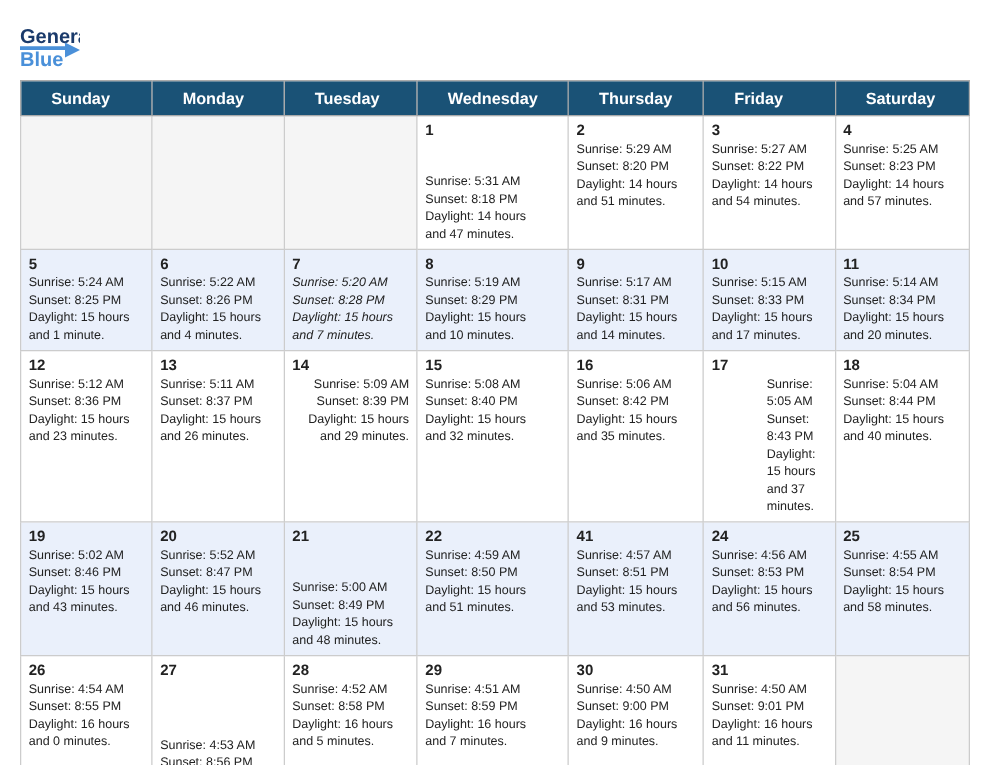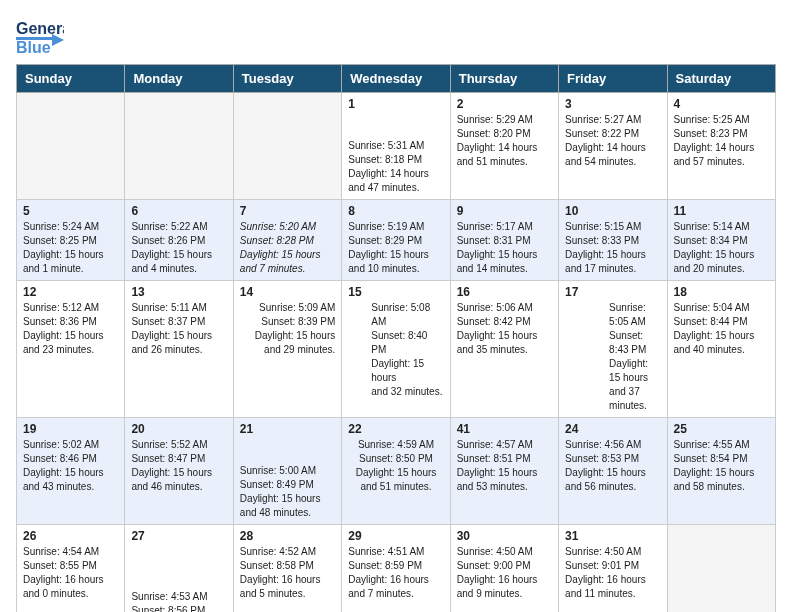--- a/index.html
+++ b/index.html
@@ -36,21 +36,21 @@
     }
     .calendar {
       width: 100%;
       border-collapse: collapse;
     }
     .calendar th {
       background-color: #1a5276;
       color: #fff;
       font-size: 13px;
       font-weight: bold;
-      padding: 6px 8px;
+      padding: 6px 24px;
       text-align: left;
       border: 1px solid #aaa;
     }
     .calendar td {
       border: 1px solid #ccc;
       vertical-align: top;
       padding: 4px 6px;
       font-size: 10.5px;
       color: #222;
       width: calc(100% / 7);
@@ -209,21 +209,21 @@
         </td>
         <td>
           <span class="day-num">14</span>
           <div class="day-info" style="white-space: pre-line; text-align: right;">Sunrise: 5:09 AM
 Sunset: 8:39 PM
 Daylight: 15 hours
 and 29 minutes.</div>
         </td>
         <td>
           <span class="day-num">15</span>
-          <div class="day-info" style="white-space: pre-line; margin-left: 23px;">Sunrise: 5:08 AM
+          <div class="day-info" style="white-space: pre-line;">Sunrise: 5:08 AM
 Sunset: 8:40 PM
 Daylight: 15 hours
 and 32 minutes.</div>
         </td>
         <td>
           <span class="day-num">16</span>
           <div class="day-info" style="white-space: pre-line;">Sunrise: 5:06 AM
 Sunset: 8:42 PM
 Daylight: 15 hours
 and 35 minutes.</div>
@@ -260,21 +260,21 @@
         </td>
         <td>
           <span class="day-num">21</span>
           <div class="day-info" style="white-space: pre-line; margin-top: 28px;">Sunrise: 5:00 AM
 Sunset: 8:49 PM
 Daylight: 15 hours
 and 48 minutes.</div>
         </td>
         <td>
           <span class="day-num">22</span>
-          <div class="day-info" style="white-space: pre-line; text-align: center;">Sunrise: 4:59 AM
+          <div class="day-info" style="white-space: pre-line;">Sunrise: 4:59 AM
 Sunset: 8:50 PM
 Daylight: 15 hours
 and 51 minutes.</div>
         </td>
         <td>
           <span class="day-num">41</span>
           <div class="day-info" style="white-space: pre-line;">Sunrise: 4:57 AM
 Sunset: 8:51 PM
 Daylight: 15 hours
 and 53 minutes.</div>

